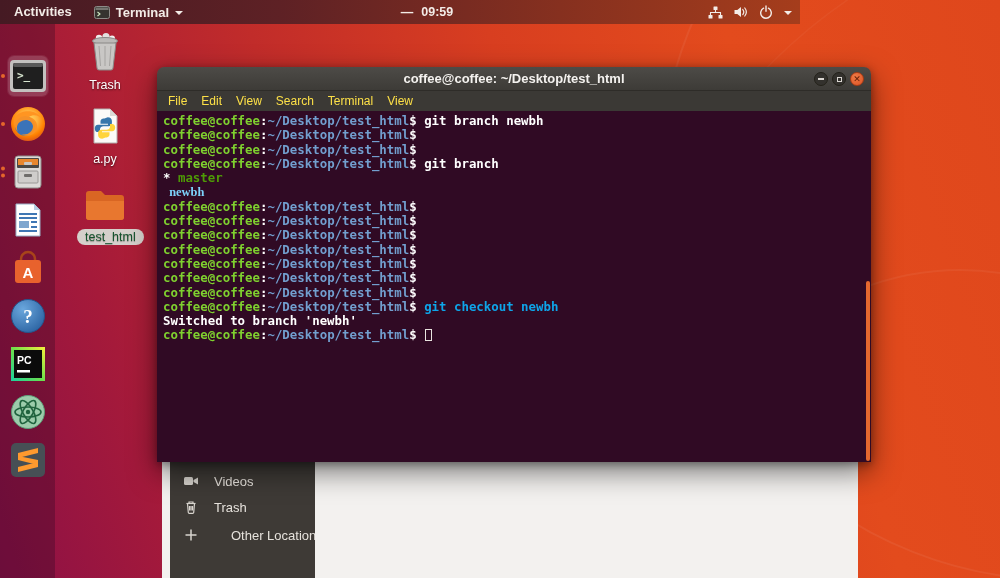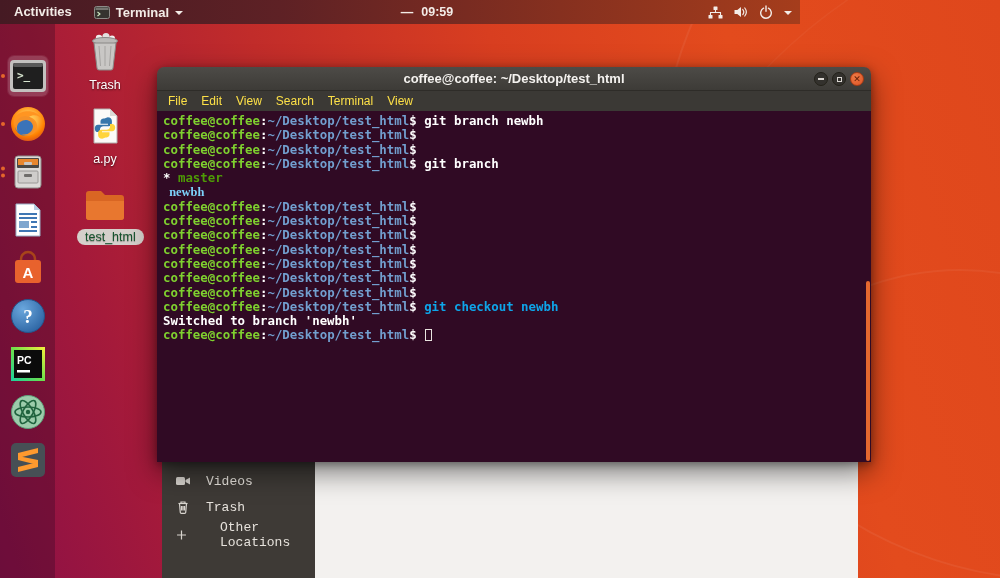--- a/index.html
+++ b/index.html
@@ -51,21 +51,21 @@
   .menubar { height:20px; background:#3b3935; display:flex; align-items:center; padding-left:4px; }
   .menu-item { color:#fde047; font-size:12px; padding:0 7px; line-height:20px; }
   .term-body { position:relative; height:351px; background:#300a24; padding:3px 8px 0 6px;
     font-family:"DejaVu Sans Mono","Liberation Mono",monospace; font-size:12.4px; font-weight:700; }
   .term-line { line-height:14.3px; white-space:pre; }
   .cursor { display:inline-block; width:7px; height:12px; border:1px solid #e8e4df; vertical-align:-2px; margin-left:1px; }
   .term-scroll { position:absolute; right:1px; width:4px; top:214px; height:180px; background:#e4682f; border-radius:2px; }
 
   
   .files-win { position:absolute; left:162px; top:454px; width:696px; height:124px; z-index:10; background:#f3f1ef; }
-  .fm-sidebar { position:absolute; left:0; top:0; width:153px; height:124px; background:#3e3a36; padding-top:14px;font-family:Liberation Mono, monospace; }
+  .fm-sidebar { position:absolute; left:8px; top:0; width:153px; height:124px; background:#3e3a36; padding-top:14px; }
   .fm-row { height:26px; display:flex; align-items:center; gap:15px; padding-left:13px; }
   .fm-row.gap-above { margin-top:2px;gap:32px; }
   .fm-label { color:#e6e2dc; font-size:13px; }
   .fm-content { position:absolute; left:153px; top:0; width:543px; height:124px; background:#f3f1ef; }
 </style>
 </head>
 <body>
 
 <div class="wallpaper">
   <svg width="1000" height="578" viewBox="0 0 1000 578">

